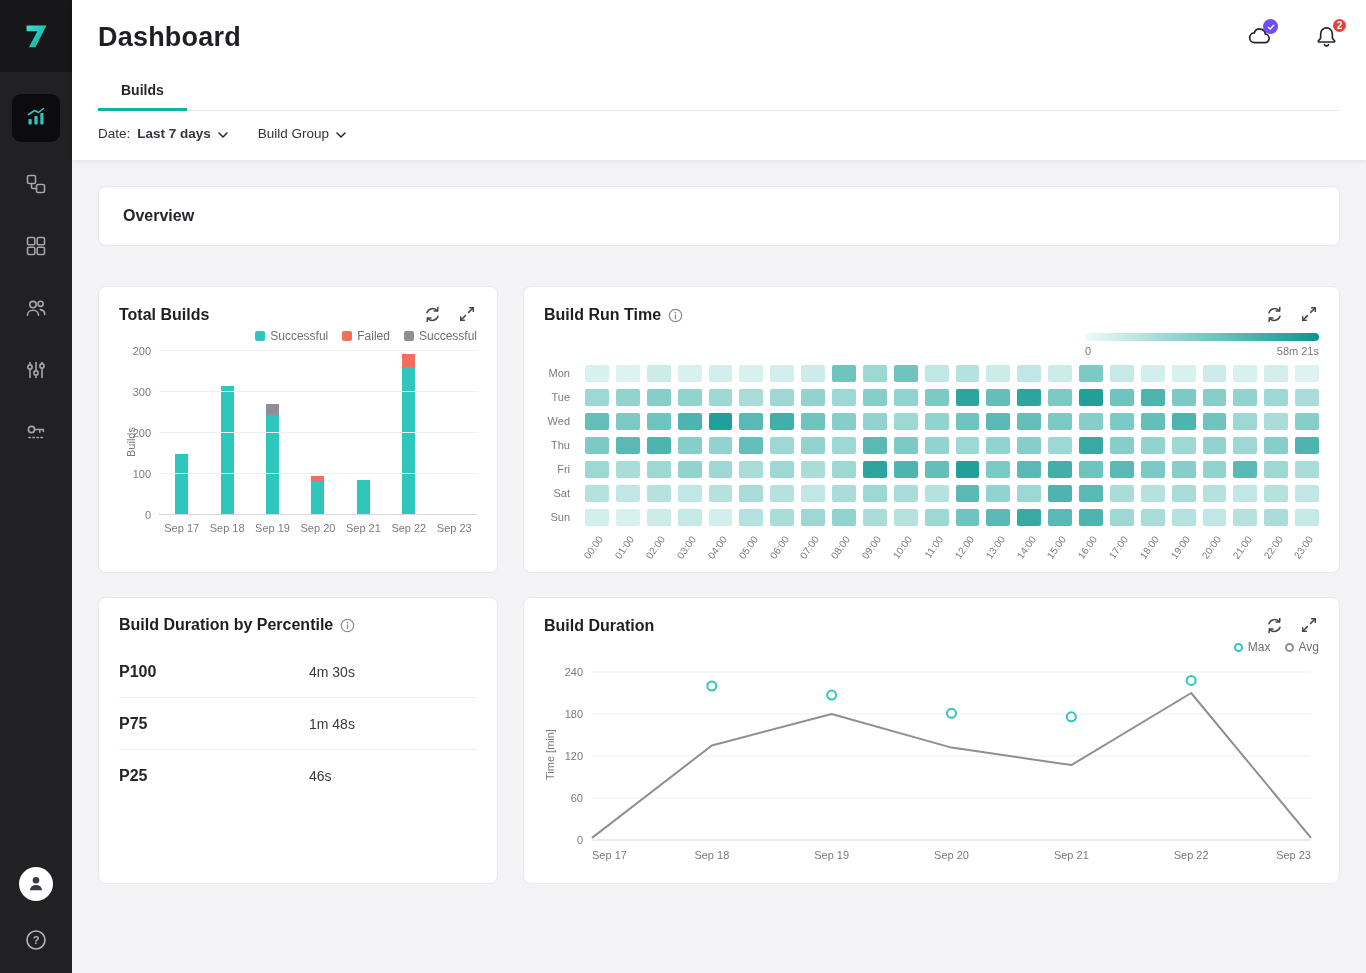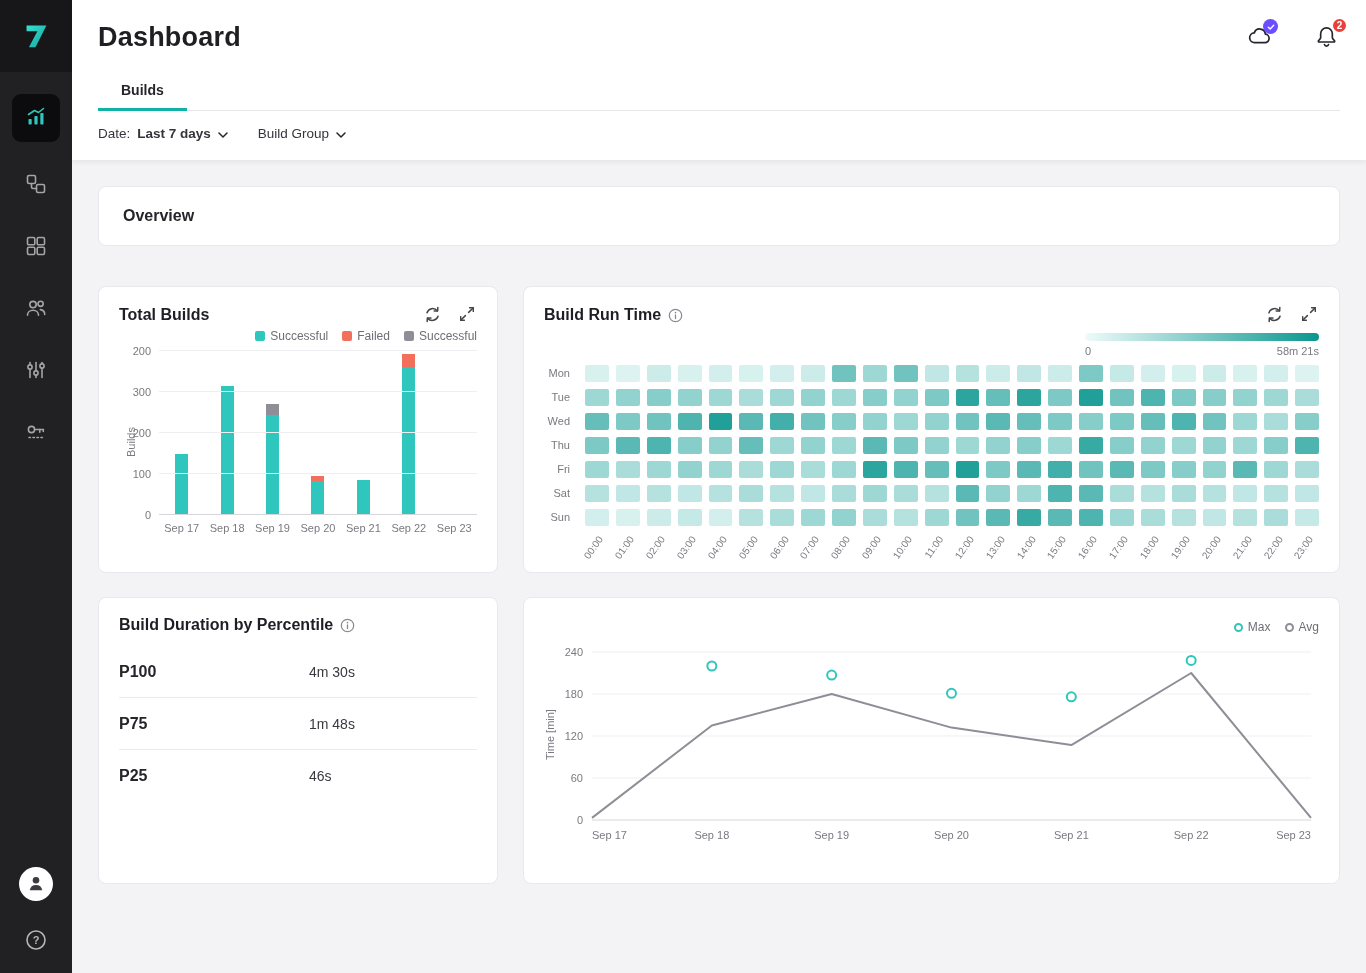--- a/index.html
+++ b/index.html
@@ -685,20 +685,41 @@
               <div class="p-value">1m 48s</div>
             </div>
             <div class="p-row">
               <div class="p-label">P25</div>
               <div class="p-value">46s</div>
             </div>
           </div>
         </section>
 
         <section class="card">
+          <div class="card-head">
+            <div class="card-title">Build Duration</div>
+            <div class="card-actions">
+              <button class="icon-btn">
+                <svg width="19" height="19" viewBox="0 0 20 20" fill="none" stroke="currentColor" stroke-width="1.6" stroke-linecap="round" stroke-linejoin="round">
+                  <path d="M4.2 8.2a6.3 6.3 0 0 1 10.9-2.1"></path>
+                    <polyline points="15.6,2.7 15.4,6.4 11.7,6.2"></polyline>
+                  <path d="M15.8 11.8a6.3 6.3 0 0 1-10.9 2.1"></path>
+                    <polyline points="4.4,17.3 4.6,13.6 8.3,13.8"></polyline>
+                </svg>
+              </button>
+              <button class="icon-btn">
+                <svg width="18" height="18" viewBox="0 0 20 20" fill="none" stroke="currentColor" stroke-width="1.6" stroke-linecap="round" stroke-linejoin="round">
+                  <path d="M11.8 8.2 17 3"></path>
+                    <polyline points="12.9,3 17,3 17,7.1"></polyline>
+                  <path d="M8.2 11.8 3 17"></path>
+                    <polyline points="7.1,17 3,17 3,12.9"></polyline>
+                </svg>
+              </button>
+            </div>
+          </div>
           <div class="chart-legend">
             <span class="legend-item">
                 <i class="legend-dot" style="border-color: rgb(47, 199, 189);"></i>
                 <span>Max</span>
               </span>
             <span class="legend-item">
                 <i class="legend-dot" style="border-color: rgb(143, 142, 150);"></i>
                 <span>Avg</span>
               </span>
           </div>

